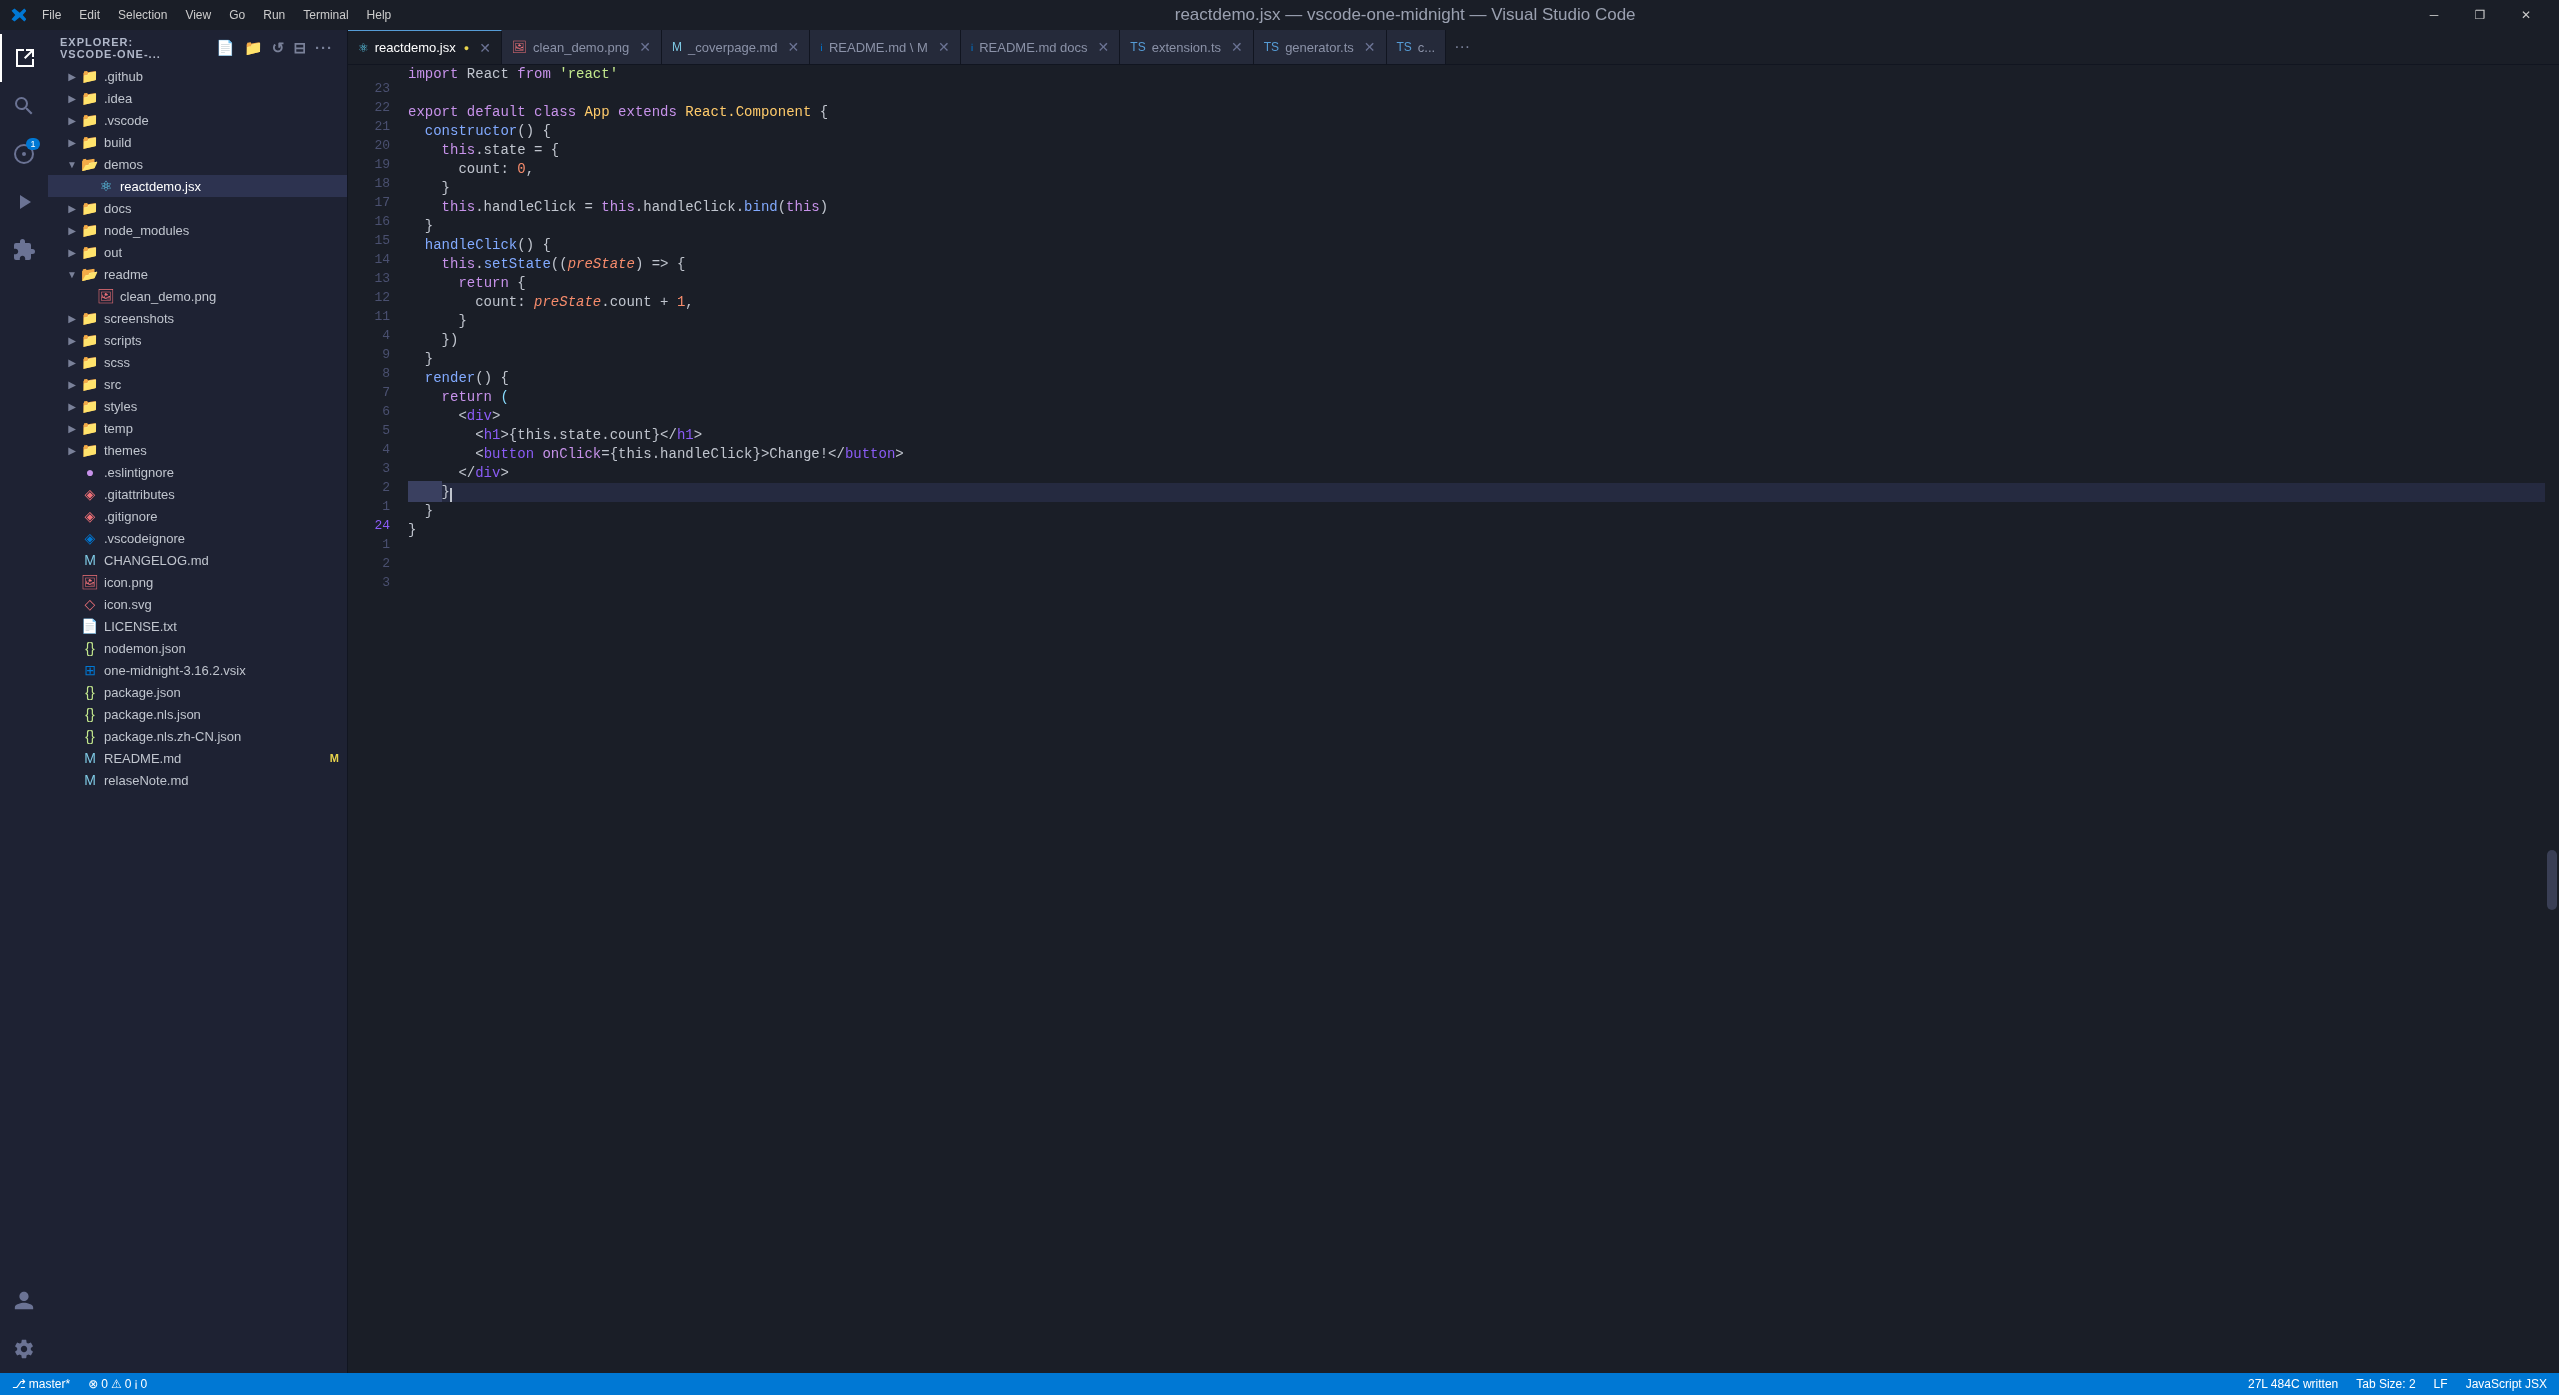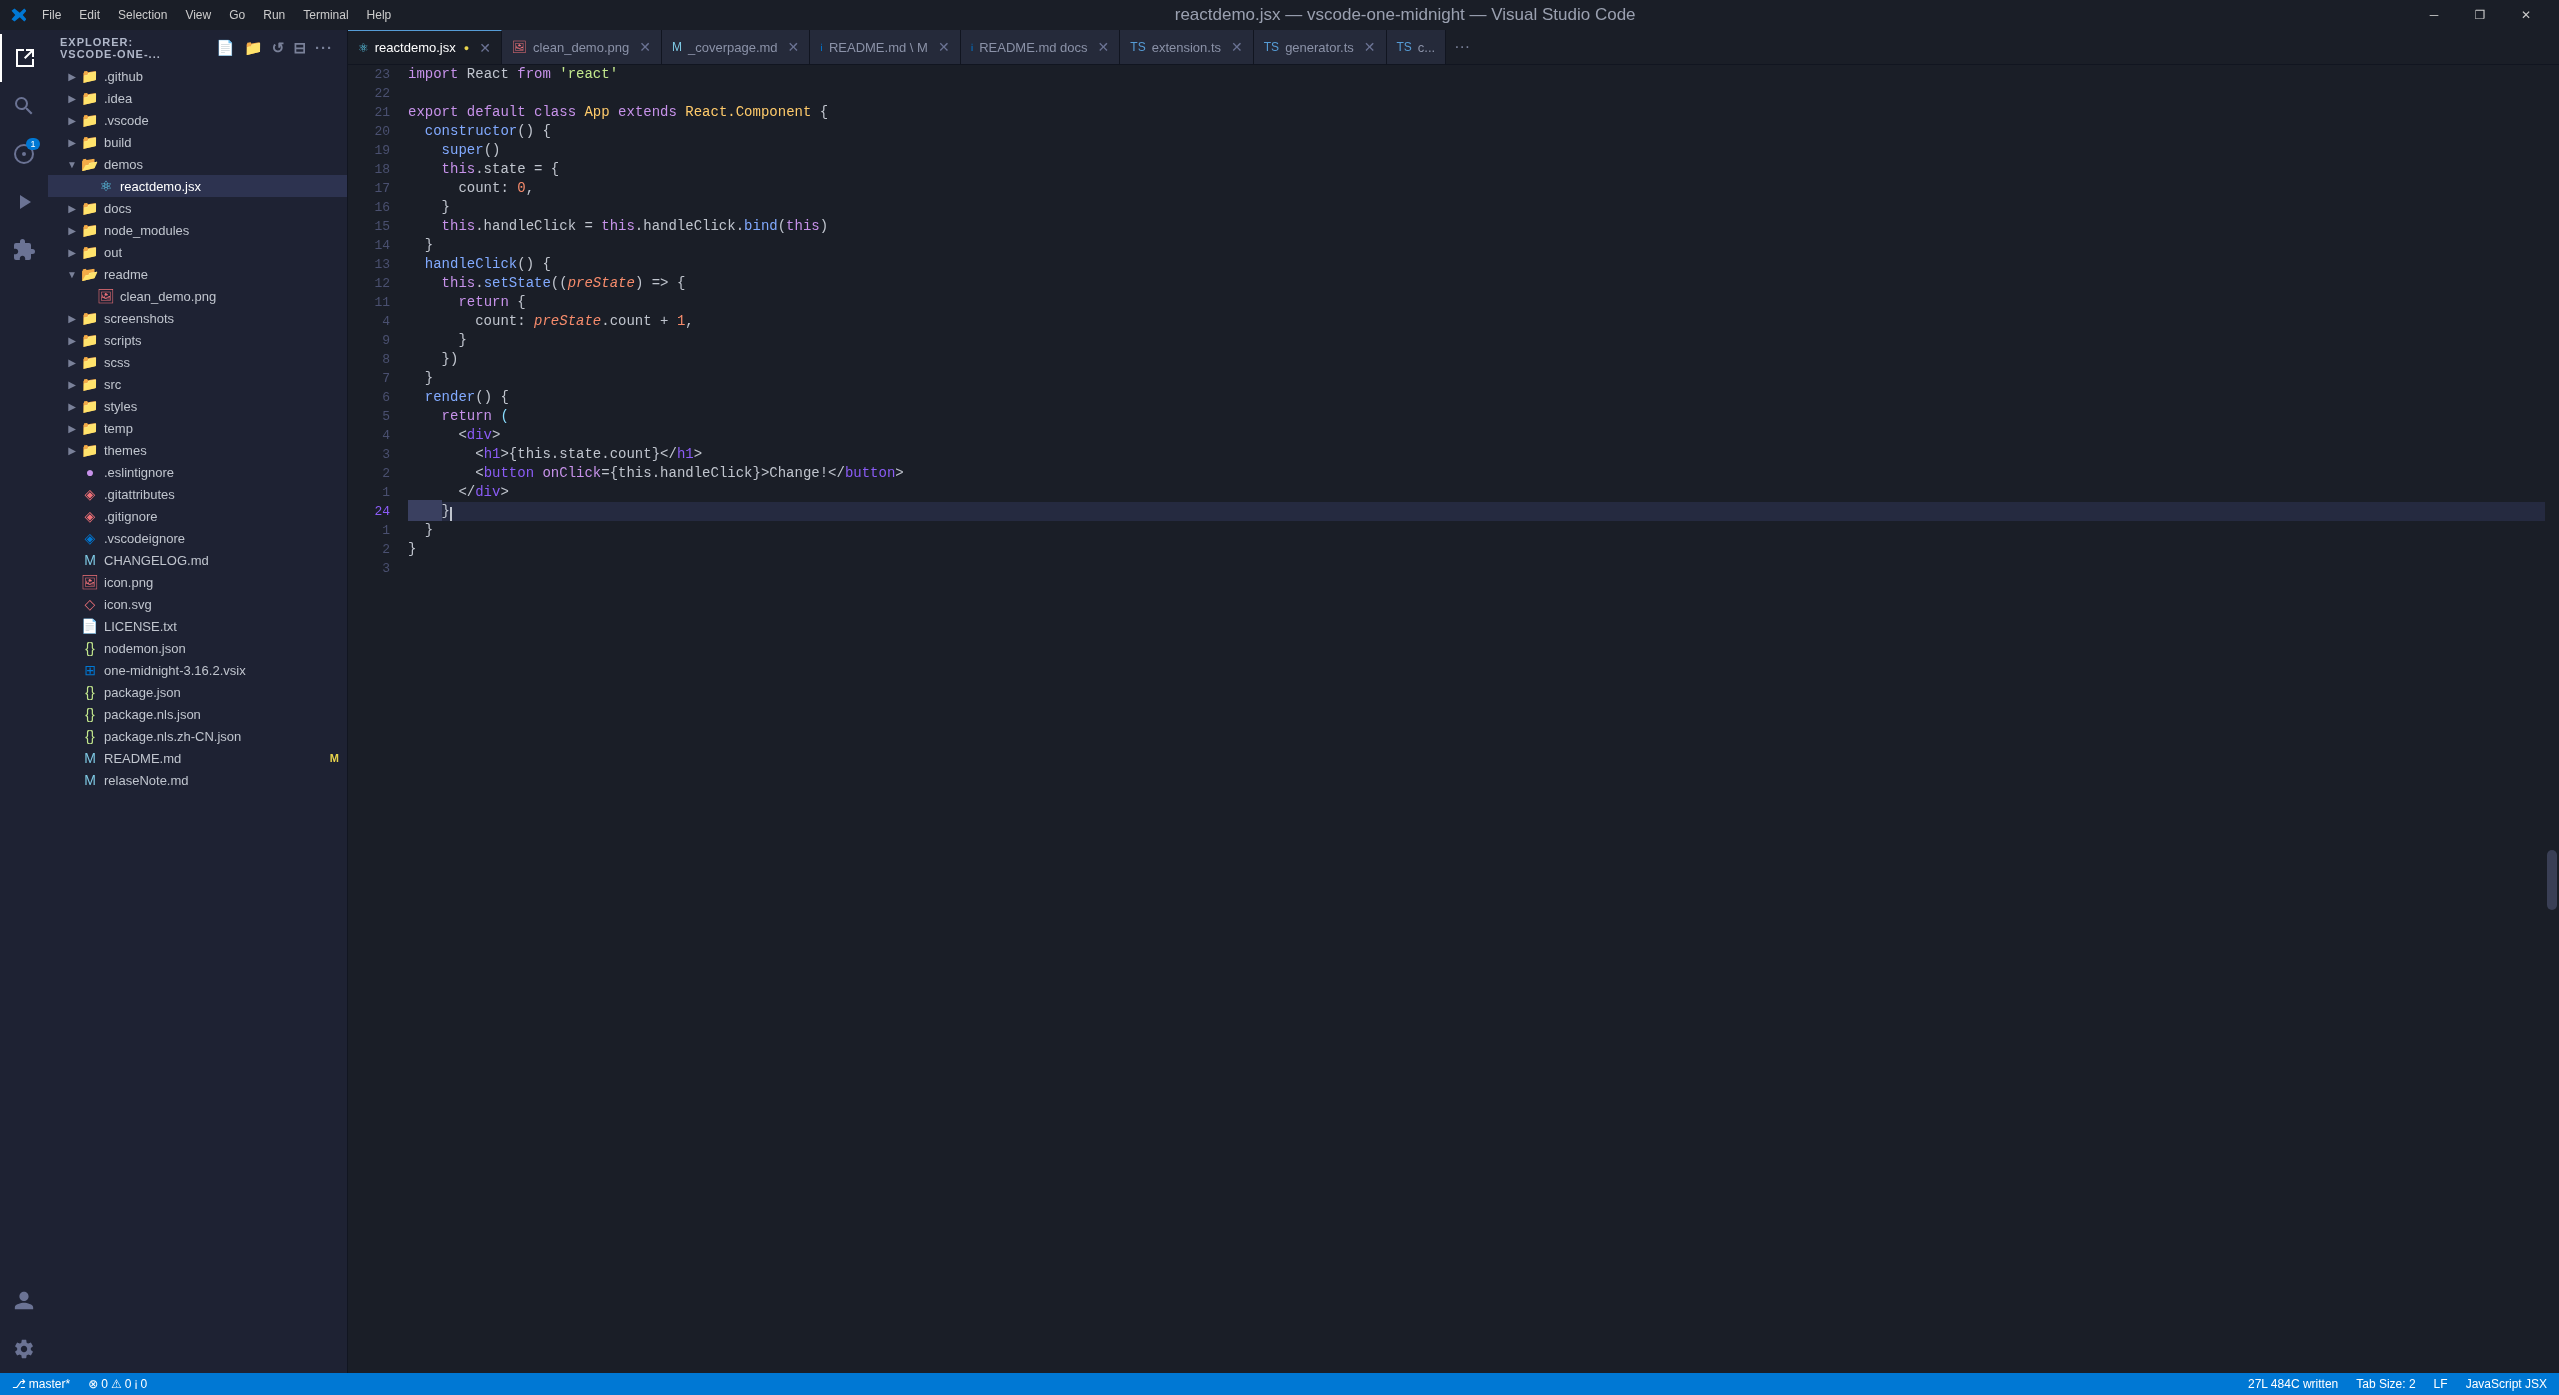--- a/index.html
+++ b/index.html
@@ -214,20 +214,21 @@
     }
     .line-numbers {
       width: 50px;
       background: #1a1e27;
       color: #4a5070;
       text-align: right;
       padding: 0 8px 0 0;
       user-select: none;
       flex-shrink: 0;
       overflow: hidden;
+      margin-top: 14px;
     }
     .line-numbers .ln {
       display: block;
       height: 19px;
       line-height: 19px;
       font-size: 13px;
     }
     .line-numbers .ln.current { color: #8b5cf6; }
     .code-content {
       flex: 1;
@@ -692,23 +693,20 @@
         <div class="code-line">&nbsp;</div>
 
         <div class="code-line">
           <span class="kw">export</span><span class="plain"> </span><span class="kw">default</span><span class="plain"> </span><span class="kw">class</span><span class="plain"> </span><span class="cls">App</span><span class="plain"> </span><span class="kw">extends</span><span class="plain"> </span><span class="cls">React.Component</span><span class="plain"> {</span>
         </div>
 
         <div class="code-line">
           <span class="plain">  </span><span class="fn">constructor</span><span class="plain">() {</span>
         </div>
 
-        <div class="code-line">
-          <span class="plain">    </span><span class="kw2">super</span><span class="plain">()</span>
-        </div>
 
         <div class="code-line">
           <span class="plain">    </span><span class="kw">this</span><span class="plain">.state = {</span>
         </div>
 
         <div class="code-line">
           <span class="plain">      count: </span><span class="num">0</span><span class="plain">,</span>
         </div>
 
         <div class="code-line">

